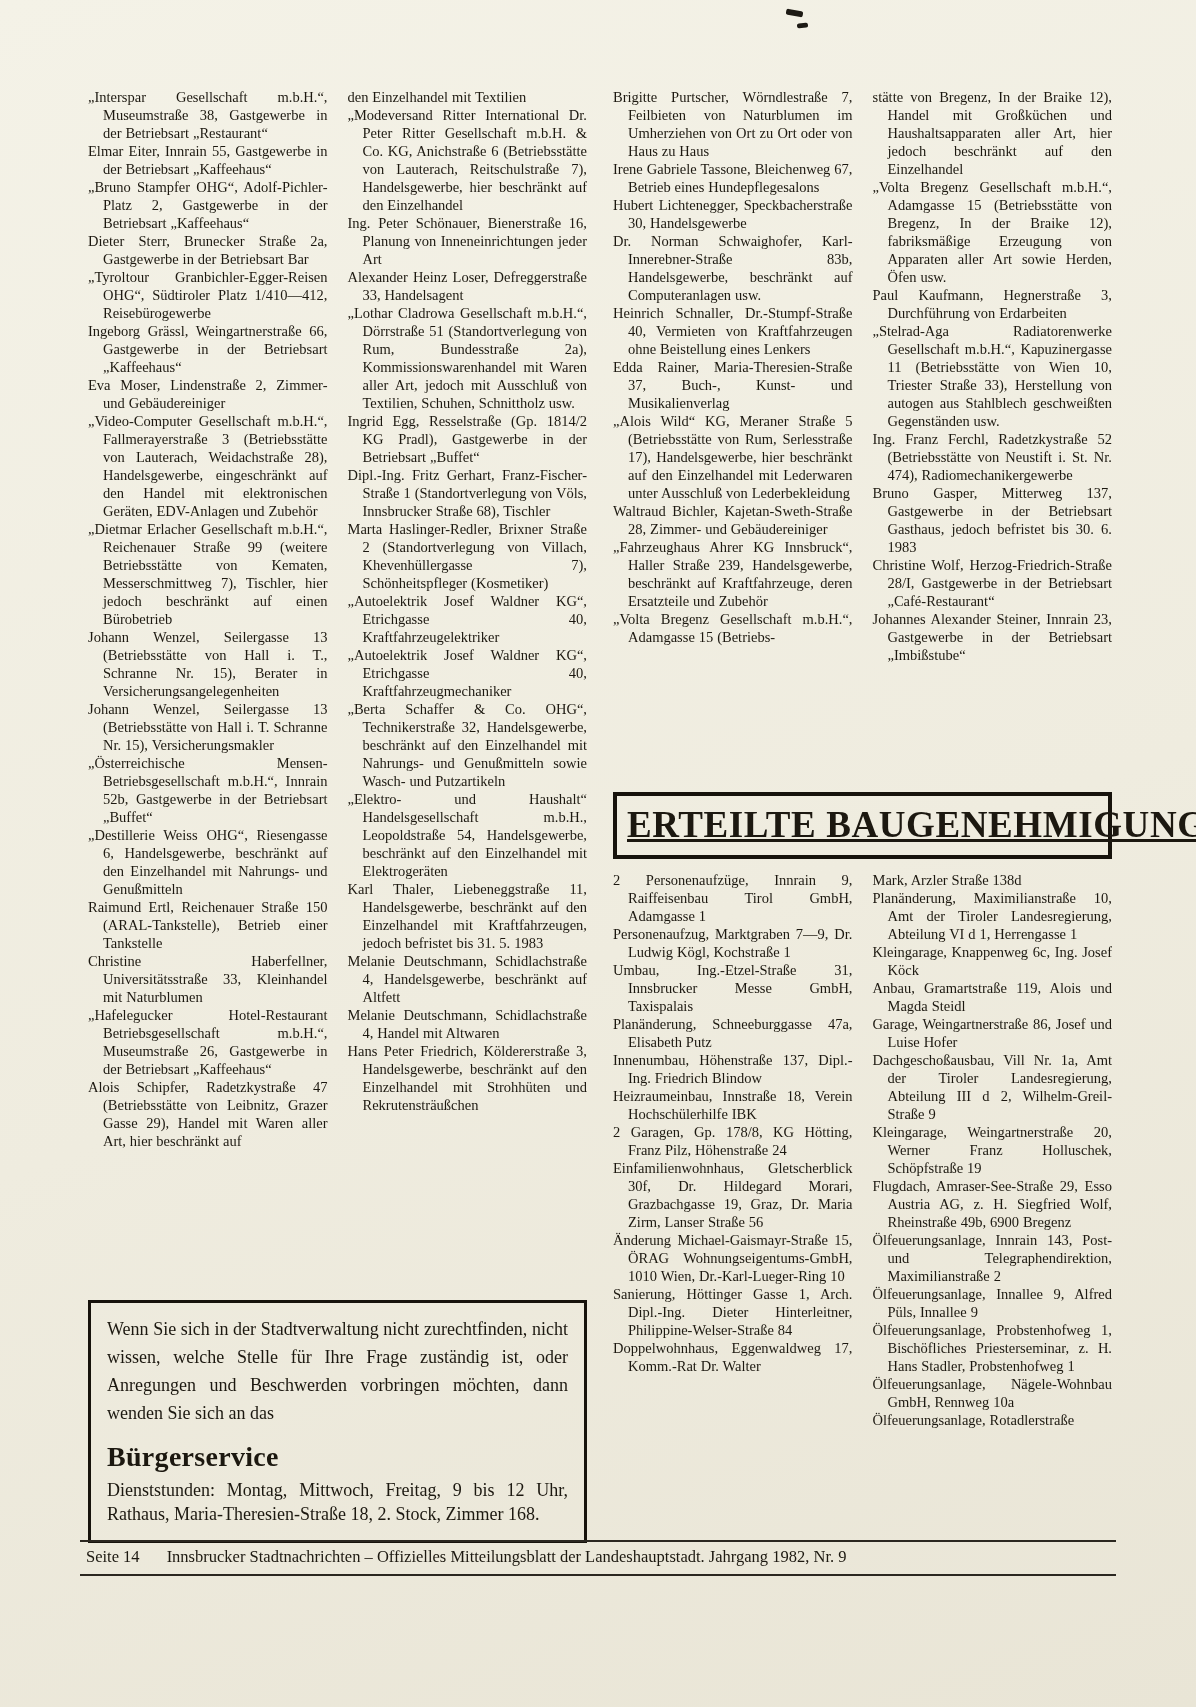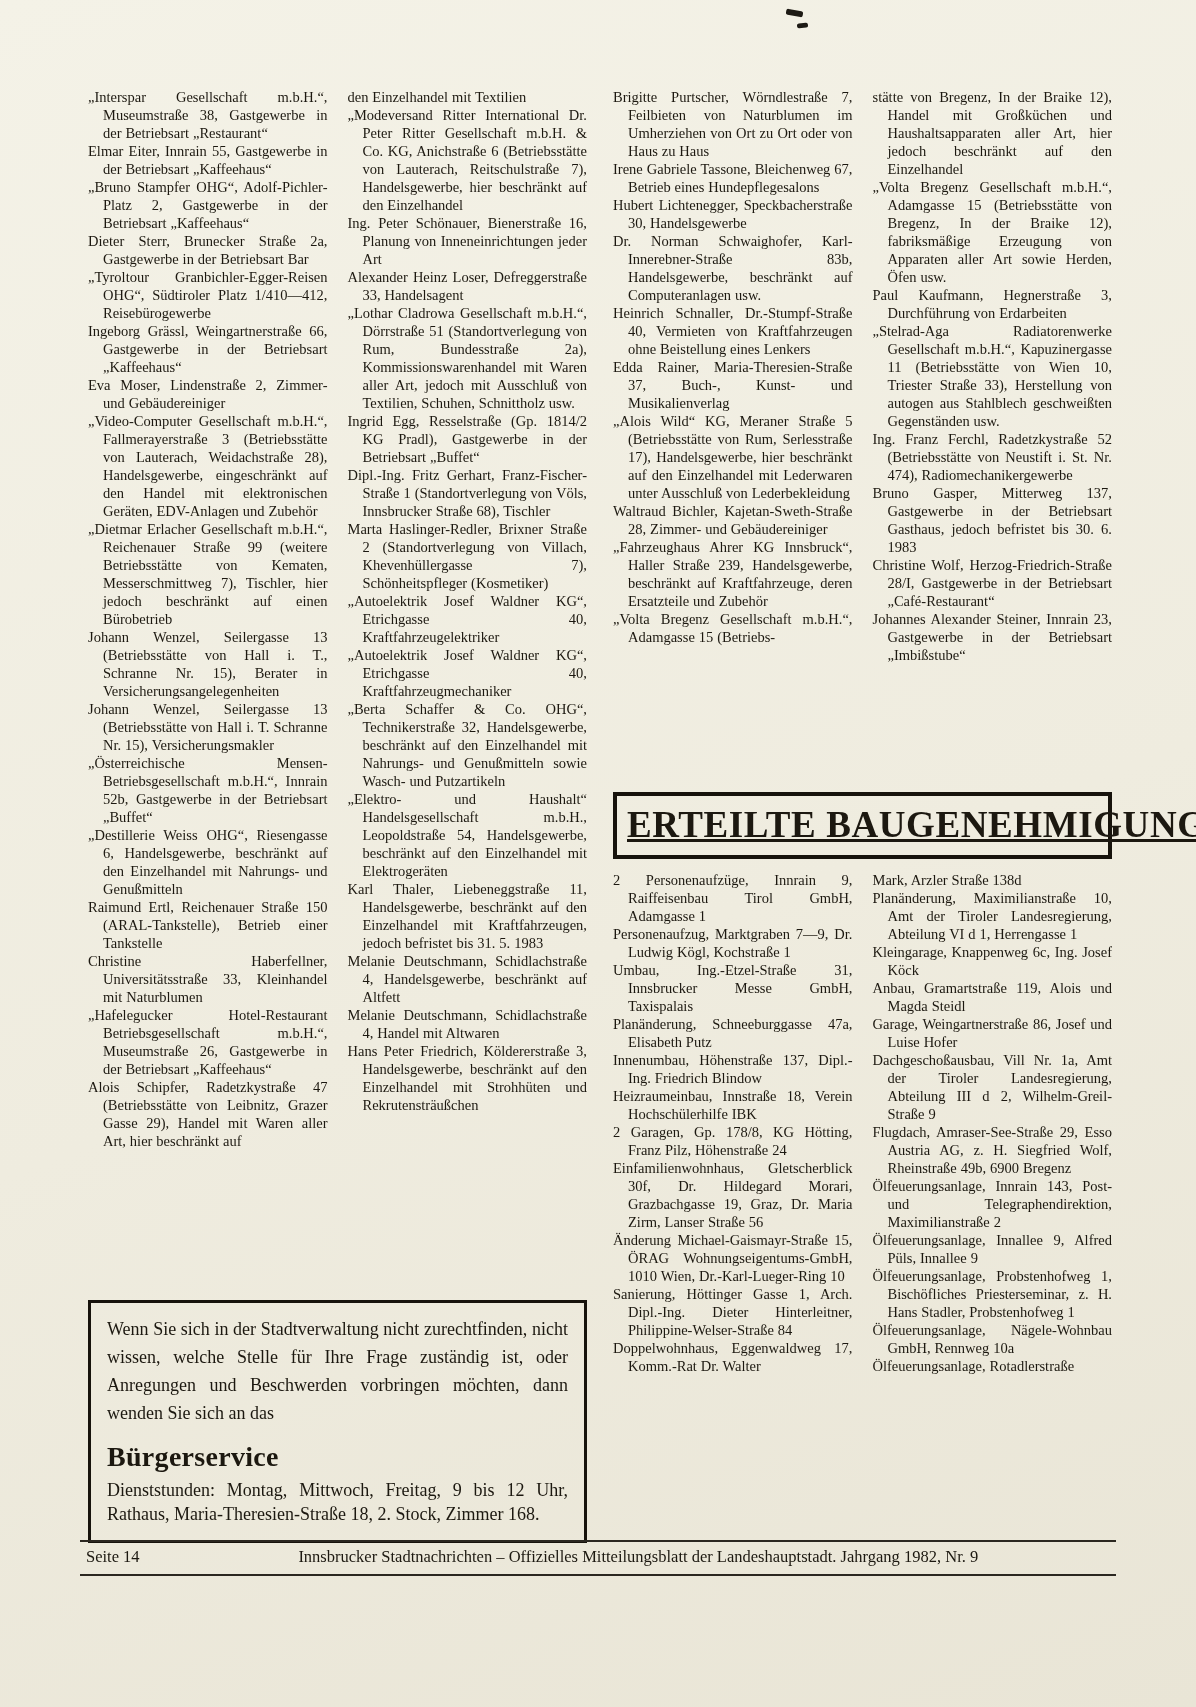--- a/index.html
+++ b/index.html
@@ -92,21 +92,21 @@
     right: 80px;
     top: 1540px;
     border-top: 2px solid #2b2720;
     border-bottom: 2px solid #2b2720;
     padding: 5px 6px 7px;
     display: flex;
     align-items: baseline;
     font-size: 16.5px;
   }
   .footer .page-num { flex: 0 0 auto; margin-right: 27px; }
-  .footer .pub-line { flex: 1 1 auto; text-align: center; }
+  .footer .pub-line { flex: 1 1 auto; }
 
   .scan-mark {
     position: absolute;
     background: #1d1a14;
     border-radius: 2px;
   }
   .mark-1 { top: 10px; left: 786px; width: 17px; height: 6px; transform: rotate(10deg); }
   .mark-2 { top: 23px; left: 797px; width: 11px; height: 5px; transform: rotate(-6deg); }
 </style>
 </head>
@@ -211,20 +211,21 @@
             <p class="entry" lang="de">Sanierung, Höttinger Gasse 1, Arch. Dipl.-Ing. Dieter Hinterleitner, Philippine-Welser-Straße 84</p>
             <p class="entry" lang="de">Doppelwohnhaus, Eggenwaldweg 17, Komm.-Rat Dr. Walter</p>
           </div>
         <div class="col">
             <p class="entry" lang="de">Mark, Arzler Straße 138d</p>
             <p class="entry" lang="de">Planänderung, Maximilianstraße 10, Amt der Tiroler Landesregierung, Abteilung VI d 1, Herrengasse 1</p>
             <p class="entry" lang="de">Kleingarage, Knappenweg 6c, Ing. Josef Köck</p>
             <p class="entry" lang="de">Anbau, Gramartstraße 119, Alois und Magda Steidl</p>
             <p class="entry" lang="de">Garage, Weingartnerstraße 86, Josef und Luise Hofer</p>
             <p class="entry" lang="de">Dachgeschoßausbau, Vill Nr. 1a, Amt der Tiroler Landesregierung, Abteilung III d 2, Wilhelm-Greil-Straße 9</p>
+            <p class="entry" lang="de">Kleingarage, Weingartnerstraße 20, Werner Franz Holluschek, Schöpfstraße 19</p>
             <p class="entry" lang="de">Flugdach, Amraser-See-Straße 29, Esso Austria AG, z. H. Siegfried Wolf, Rheinstraße 49b, 6900 Bregenz</p>
             <p class="entry" lang="de">Ölfeuerungsanlage, Innrain 143, Post- und Telegraphendirektion, Maximilianstraße 2</p>
             <p class="entry" lang="de">Ölfeuerungsanlage, Innallee 9, Alfred Püls, Innallee 9</p>
             <p class="entry" lang="de">Ölfeuerungsanlage, Probstenhofweg 1, Bischöfliches Priesterseminar, z. H. Hans Stadler, Probstenhofweg 1</p>
             <p class="entry" lang="de">Ölfeuerungsanlage, Nägele-Wohnbau GmbH, Rennweg 10a</p>
             <p class="entry" lang="de">Ölfeuerungsanlage, Rotadlerstraße</p>
           </div>
       </div>
     </div>
 

